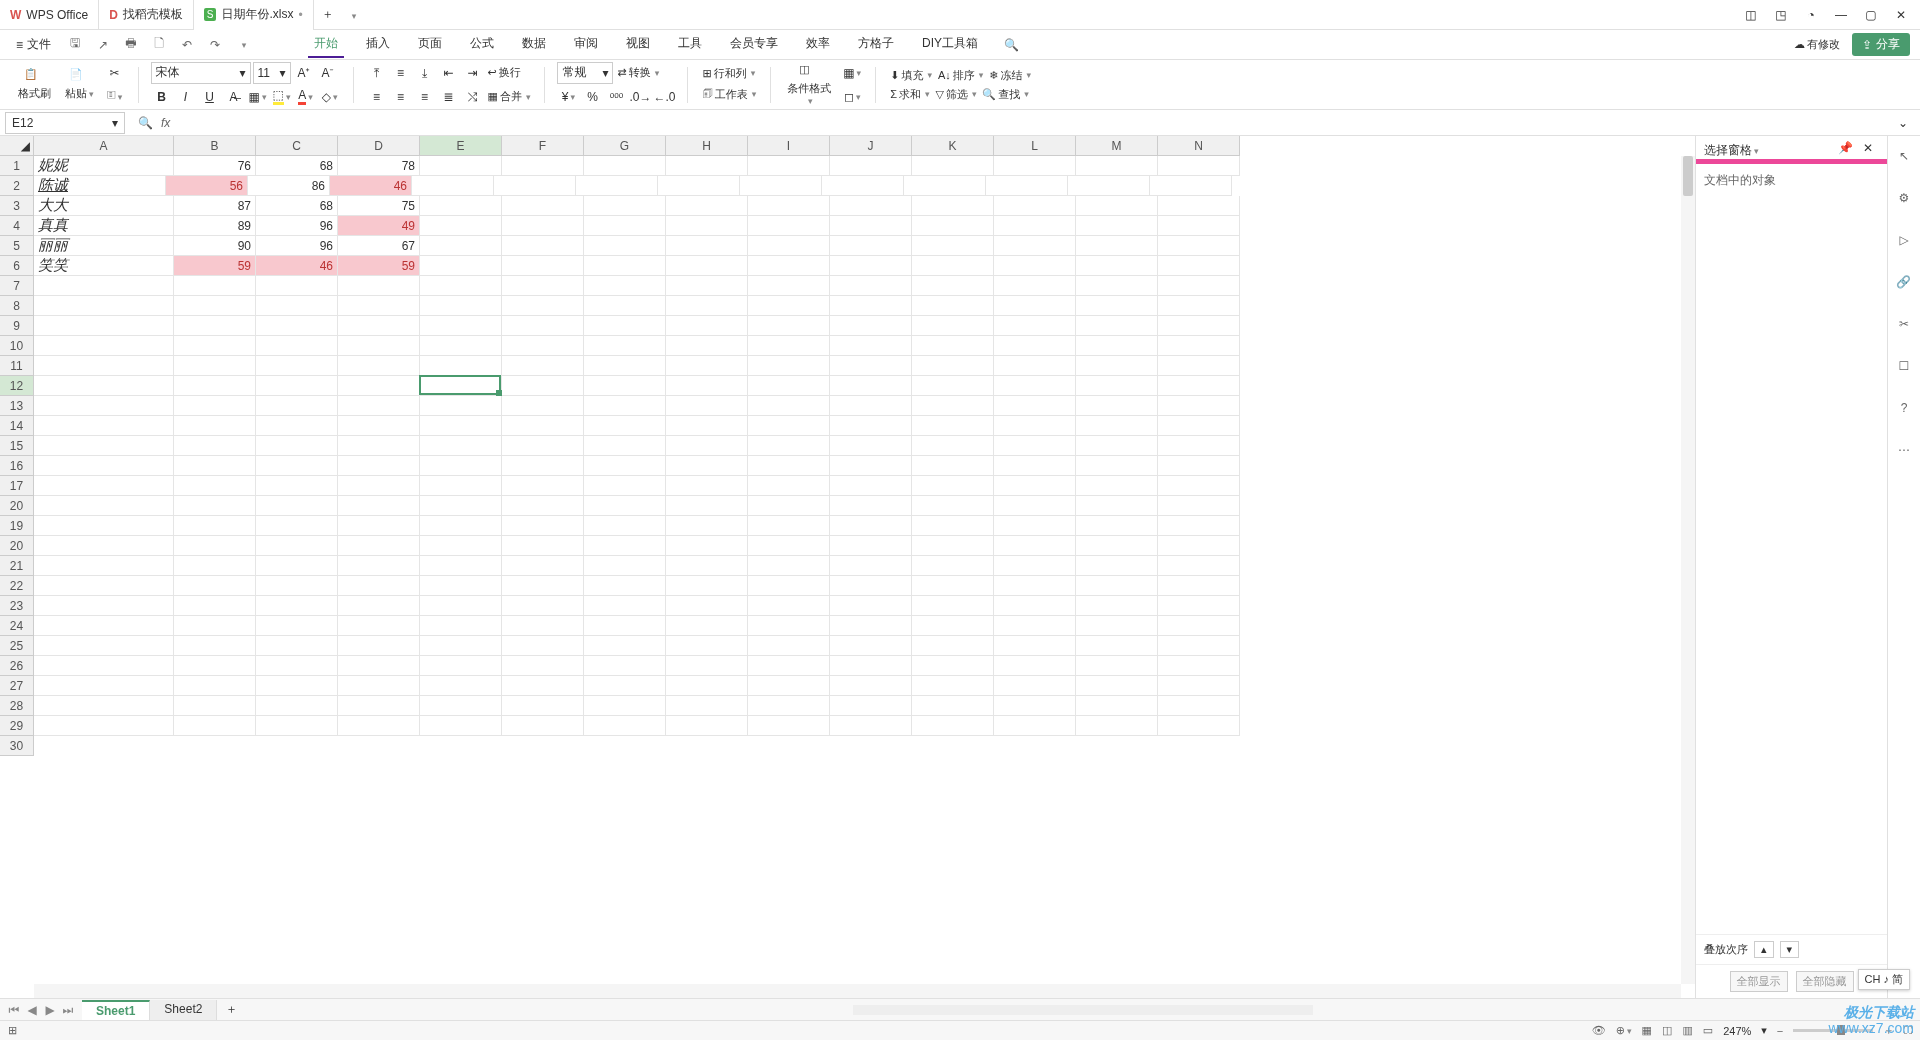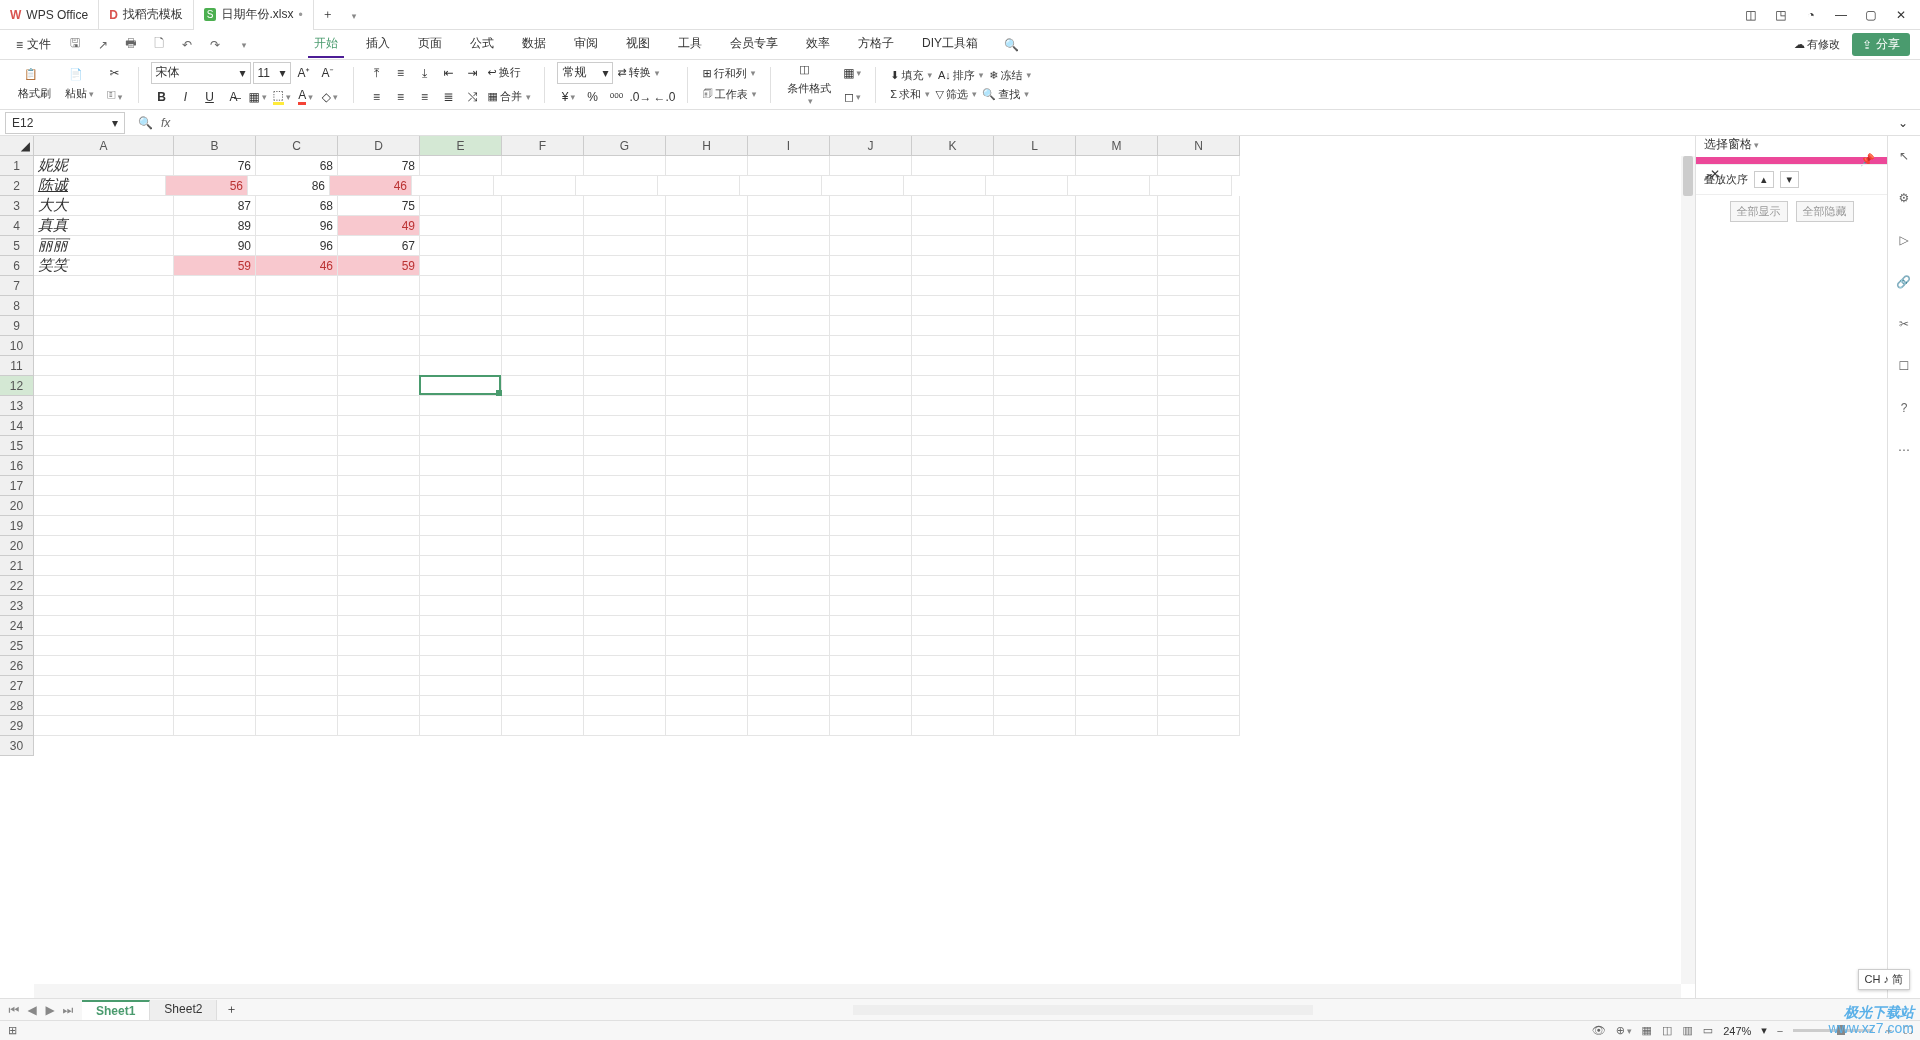--- a/index.html
+++ b/index.html
@@ -48,21 +48,21 @@
 .fx-label { font-style: italic; color: #666; }
 .fx-input { flex: 1; height: 22px; border: none; outline: none; }
 
 
 .main { display: flex; height: calc(1040px - 30px - 30px - 50px - 26px - 22px - 20px); }
 .grid-area { flex: 1; position: relative; overflow: hidden; }
 .side-panel { width: 192px; border-left: 1px solid #e0e0e0; display: flex; flex-direction: column; }
 .side-tabs { width: 33px; border-left: 1px solid #e0e0e0; display: flex; flex-direction: column; align-items: center; padding-top: 8px; gap: 18px; }
 .side-tab-btn { width: 24px; height: 24px; display: flex; align-items: center; justify-content: center; cursor: pointer; color: #666; }
 
-.side-panel-hdr { height: 28px; display: flex; align-items: flex-start; padding: 0 8px; border-bottom: 7px solid #ec4899; flex-direction: column; }
+.side-panel-hdr { height: 28px; display: flex; align-items: flex-end; padding: 0 8px; border-bottom: 5px solid #ec4899; }
 .side-panel-body { flex: 1; padding: 8px; font-size: 12px; color: #666; }
 .side-panel-ftr { padding: 6px 8px; display: flex; align-items: center; gap: 6px; border-top: 1px solid #eee; font-size: 11px; }
 .mini-sel { border: 1px solid #ccc; padding: 1px 6px; display:flex; align-items:center; gap:4px; }
 .mini-btn { border: 1px solid #ccc; padding: 2px 6px; color:#999; background:#f7f7f7; }
 
 
 .corner { position: absolute; left: 0; top: 0; width: 34px; height: 20px; background: #f0f0f0; border-right: 1px solid #ccc; border-bottom: 1px solid #ccc; display:flex; align-items:center; justify-content:flex-end; padding-right:3px; }
 .col-headers { position: absolute; left: 34px; top: 0; right: 14px; height: 20px; display: flex; }
 .col-h { background: #f0f0f0; border-right: 1px solid #ccc; border-bottom: 1px solid #ccc; display: flex; align-items: center; justify-content: center; color: #555; }
 .col-h.sel { background: #d4e8d4; }
@@ -869,20 +869,23 @@
       </div>
     <div class="hscroll-area"></div>
   </div>
 
   <div class="side-panel">
     <div class="side-panel-hdr">
       <span class="dd-caret">选择窗格</span>
       <span style="margin-left:auto" class="rb-btn-sm">📌</span>
       <span class="rb-btn-sm">✕</span>
     </div>
+    <div class="side-panel-body">
+      <span>文档中的对象</span>
+    </div>
     <div class="side-panel-ftr">
       <span>叠放次序</span>
       <span class="mini-sel">▴</span>
       <span class="mini-sel">▾</span>
       <span style="flex:1"></span>
     </div>
     <div class="side-panel-ftr" style="justify-content:center;gap:8px">
       <span class="mini-btn">全部显示</span>
       <span class="mini-btn">全部隐藏</span>
     </div>

